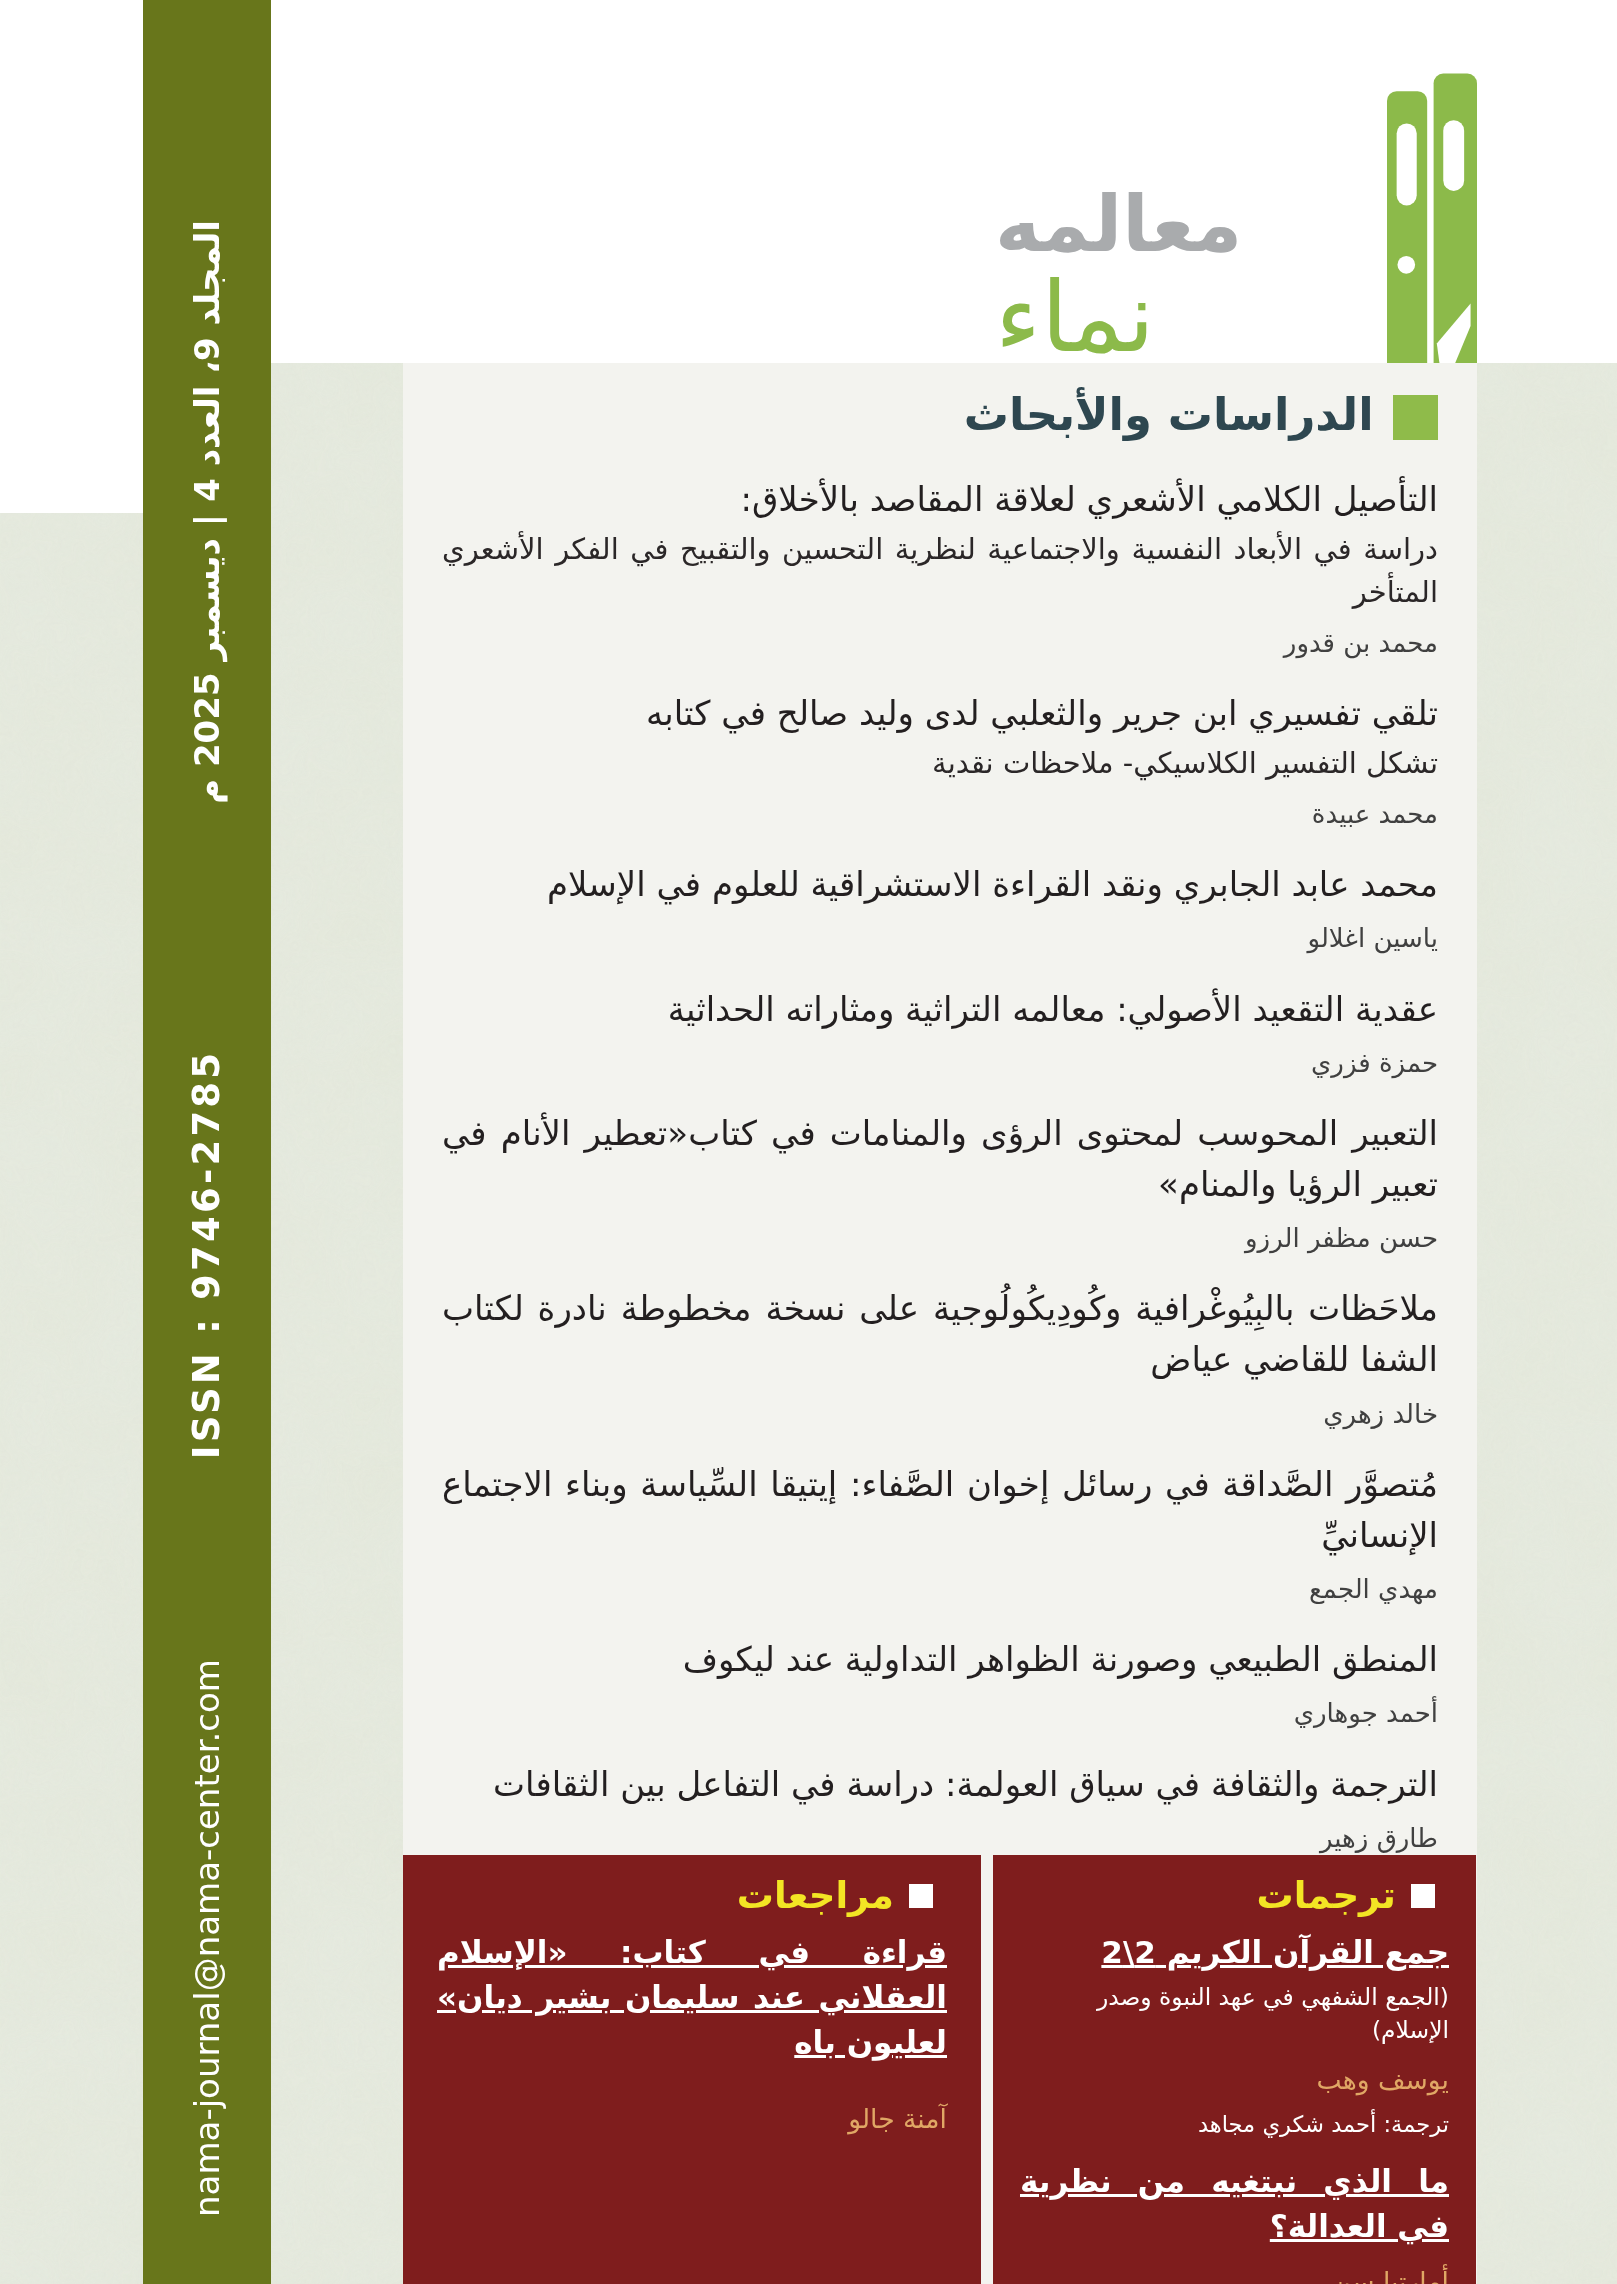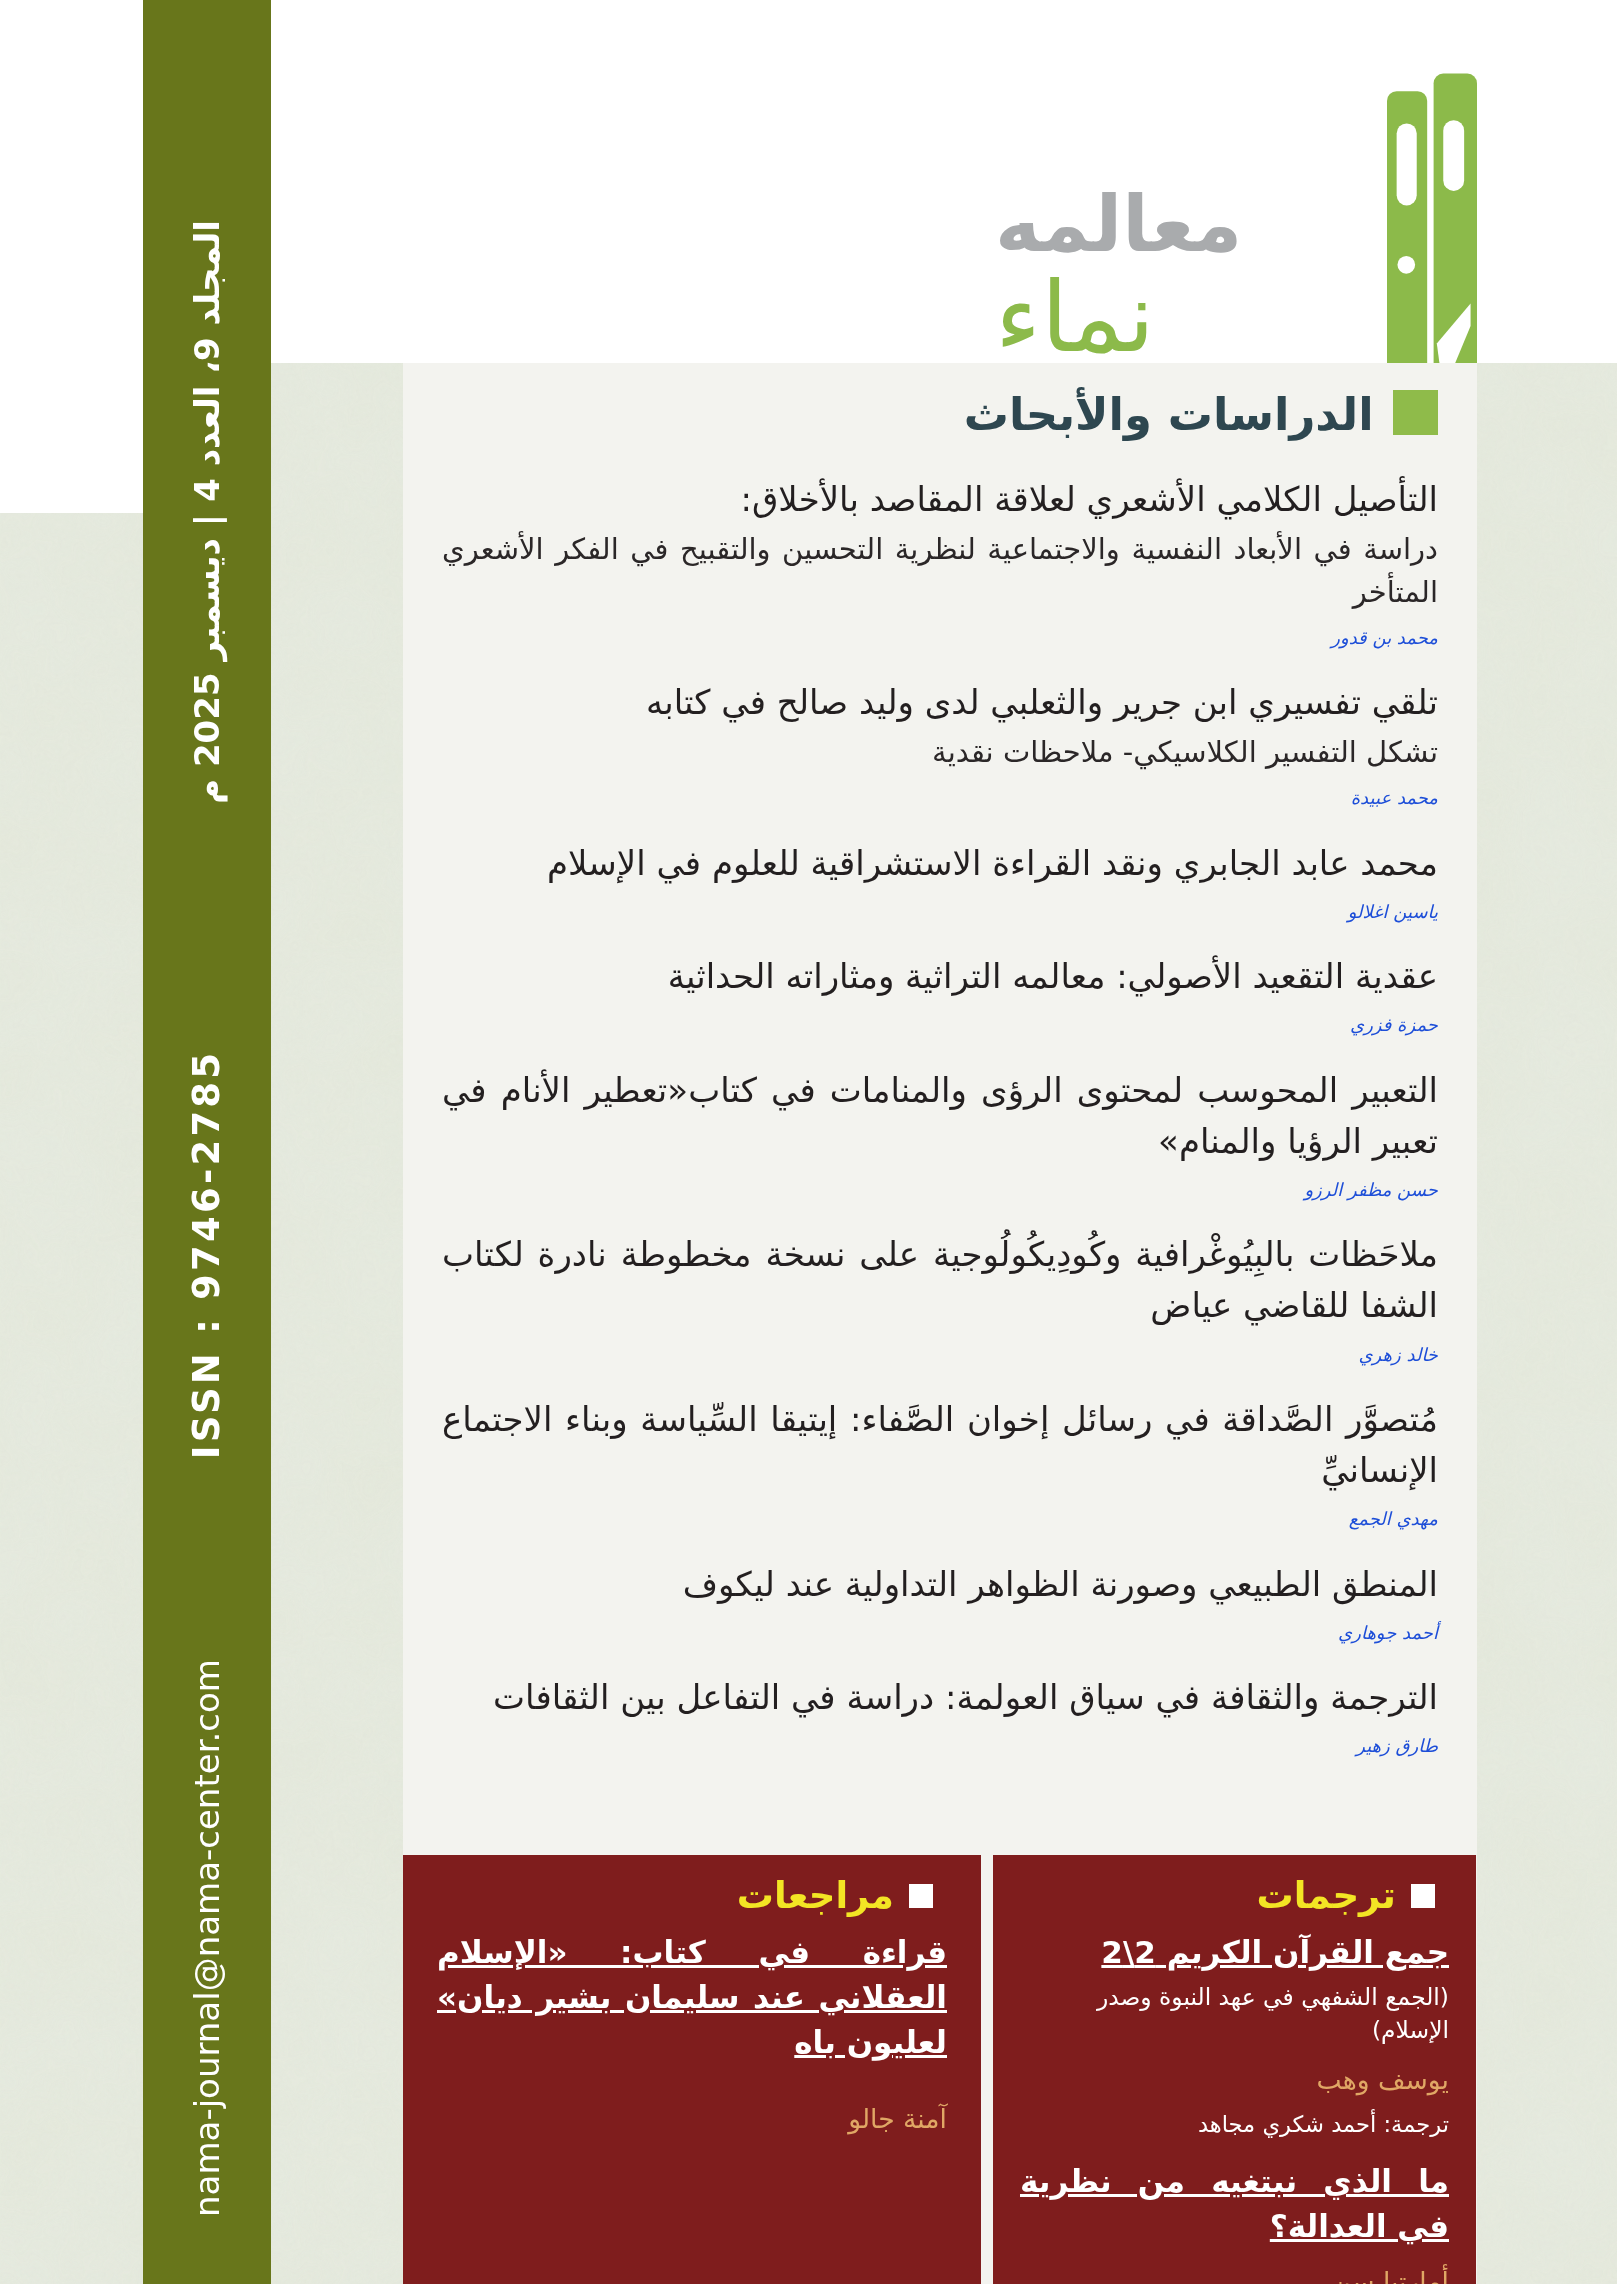--- a/index.html
+++ b/index.html
@@ -32,27 +32,27 @@
   .brand-primary{font-size:98px;line-height:1;font-weight:400;color:#8cba4a;margin-top:4.8px;}
   .tagline{margin-top:16px;width:379px;color:#56575b;font-size:26.6px;line-height:1.62;font-weight:500;
            text-align:justify;text-align-last:justify;direction:rtl;}
 
   
   .panel{
     position:absolute;left:403px;top:363px;width:1074px;height:1921px;
     background:#f3f3ef;z-index:2;direction:rtl;box-sizing:border-box;
     padding:27px 39px 0 39px;
   }
-  .section-head{display:flex;align-items:flex-start;gap:19.3px;margin-bottom:34px;}
+  .section-head{display:flex;align-items:flex-end;gap:19.3px;margin-bottom:34px;}
   .marker-square{width:45px;height:45px;background:#8fbb4a;flex:0 0 auto;}
   .section-title{font-size:45px;font-weight:700;color:#2e4750;line-height:1.1;}
   .article{margin-bottom:27px;}
   .article-title{font-size:34px;font-weight:400;color:#231f20;line-height:1.5;text-align:justify;}
   .article-subtitle{font-size:29px;font-weight:400;color:#2b2728;line-height:1.5;text-align:justify;margin-top:3.2px;}
-  .article-author{font-size:18px;font-weight:500;color:#1d4ed8;line-height:1.35;margin-top:11.3px;font-style:italic;}
+  .article-author{font-size:26px;font-weight:500;color:#404040;line-height:1.35;margin-top:11.3px;}
 
   
   .box{position:absolute;top:1855px;height:429px;background:#7f1d1d;z-index:4;direction:rtl;
        box-sizing:border-box;color:#ffffff;}
   .box-reviews{left:403px;width:578px;padding:21px 34px 0 34px;}
   .box-translations{left:993px;width:483px;padding:21px 27px 0 27px;}
   .box-head{display:flex;align-items:center;gap:14.5px;padding-right:14.5px;margin-bottom:13px;}
   .box-head .sq{width:24px;height:24px;background:#ffffff;flex:0 0 auto;}
   .box-head .box-title{font-size:37px;font-weight:700;color:#f3e524;line-height:1.1;}
   .item-title{font-size:31px;font-weight:700;color:#ffffff;line-height:1.45;text-align:justify;text-decoration:underline;}

